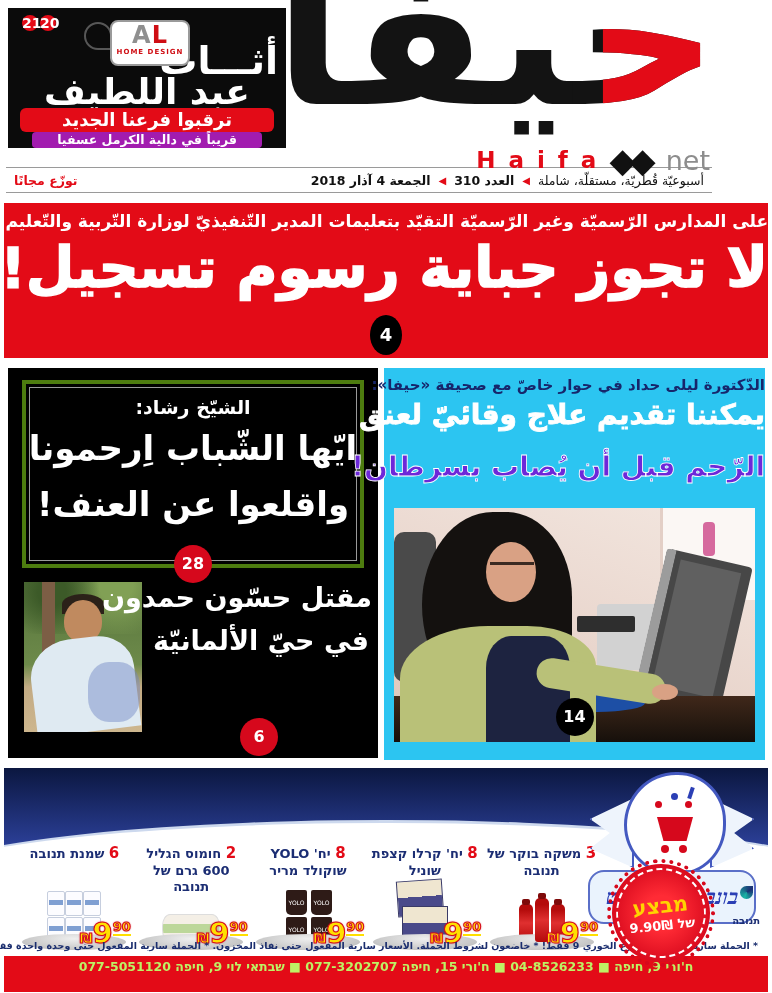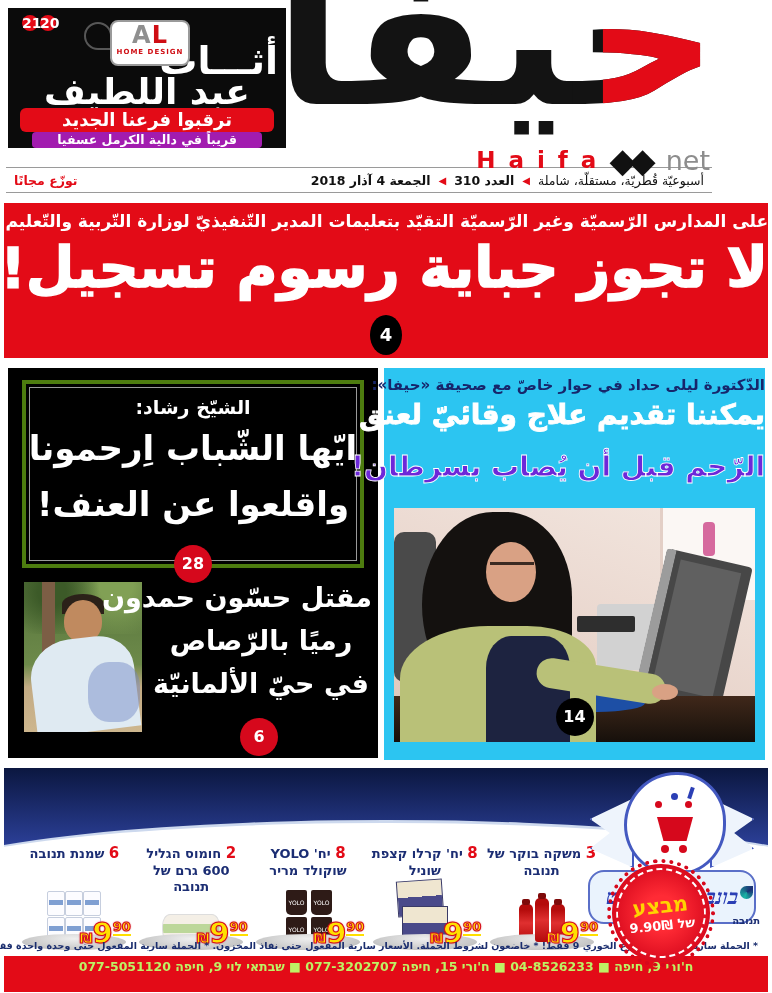--- a/index.html
+++ b/index.html
@@ -233,21 +233,20 @@
     <div class="man-photo">
       <div class="foliage"></div>
       <div class="trunk"></div>
       <div class="man-hair"></div>
       <div class="man-head"></div>
       <div class="man-shirt"></div>
       <div class="man-sleeve"></div>
     </div>
     <div class="murder-txt">
       <div>مقتل حسّون حمدون</div>
-      <div>رميًا بالرّصاص</div>
       <div>في حيّ الألمانيّة</div>
     </div>
     <div class="rcirc c6">6</div>
   </div>
 
   <div class="abs cbox">
     <div class="doc-kick">الدّكتورة ليلى حداد في حوار خاصّ مع صحيفة «حيفا»:</div>
     <div class="doc-l1">يمكننا تقديم علاج وقائيّ لعنق</div>
     <div class="doc-l2">الرّحم قبل أن يُصاب بسرطان!</div>
     <div class="wphoto">

